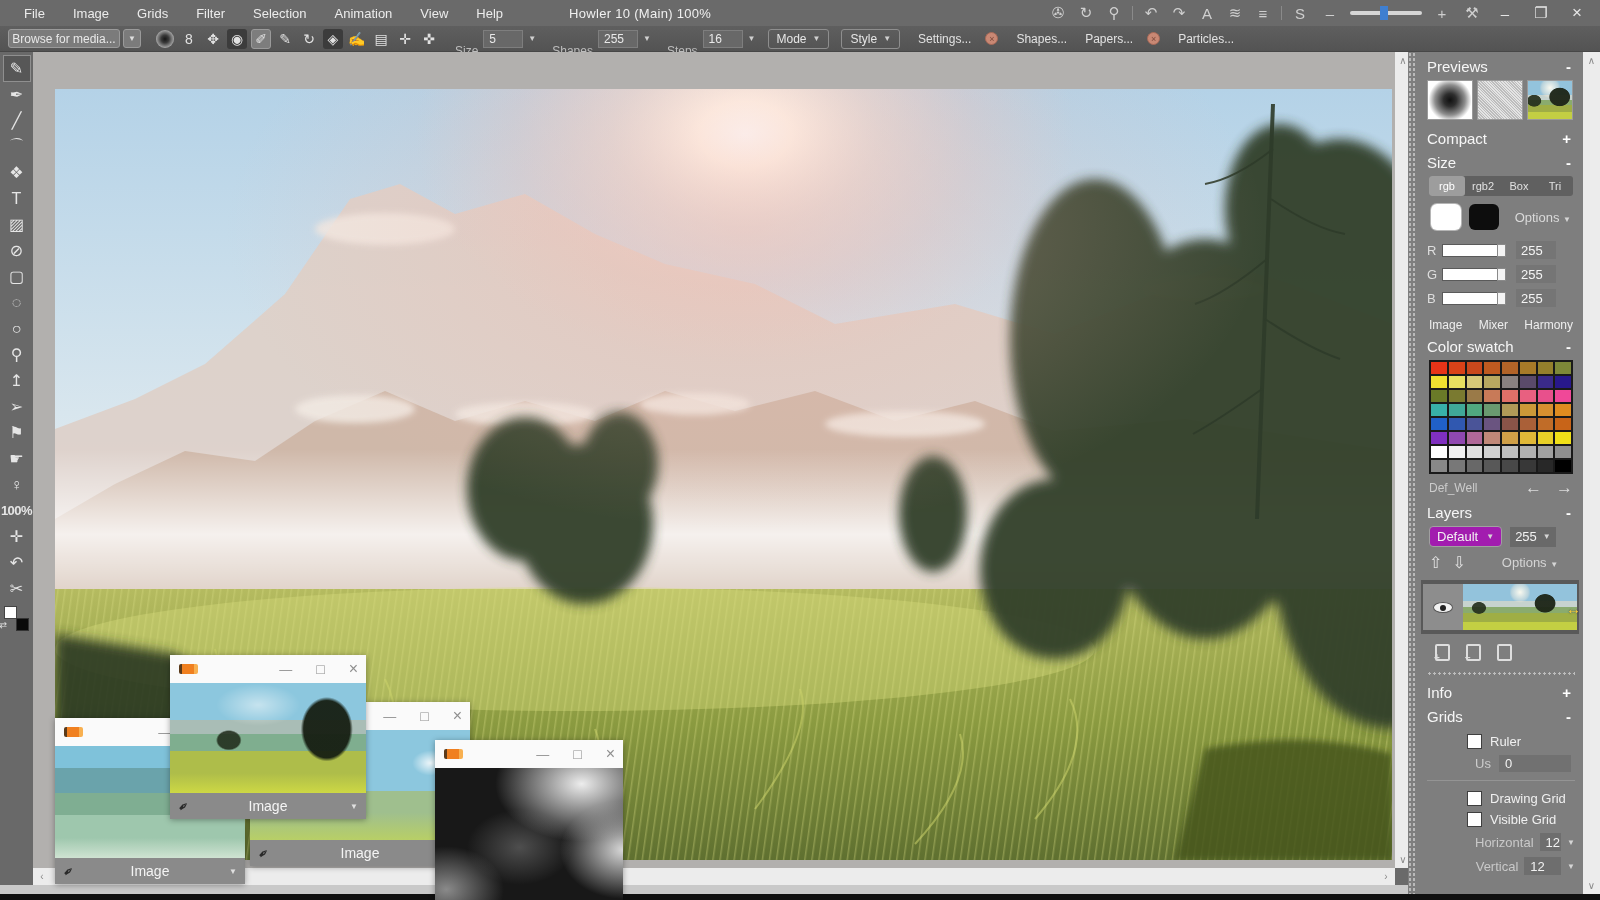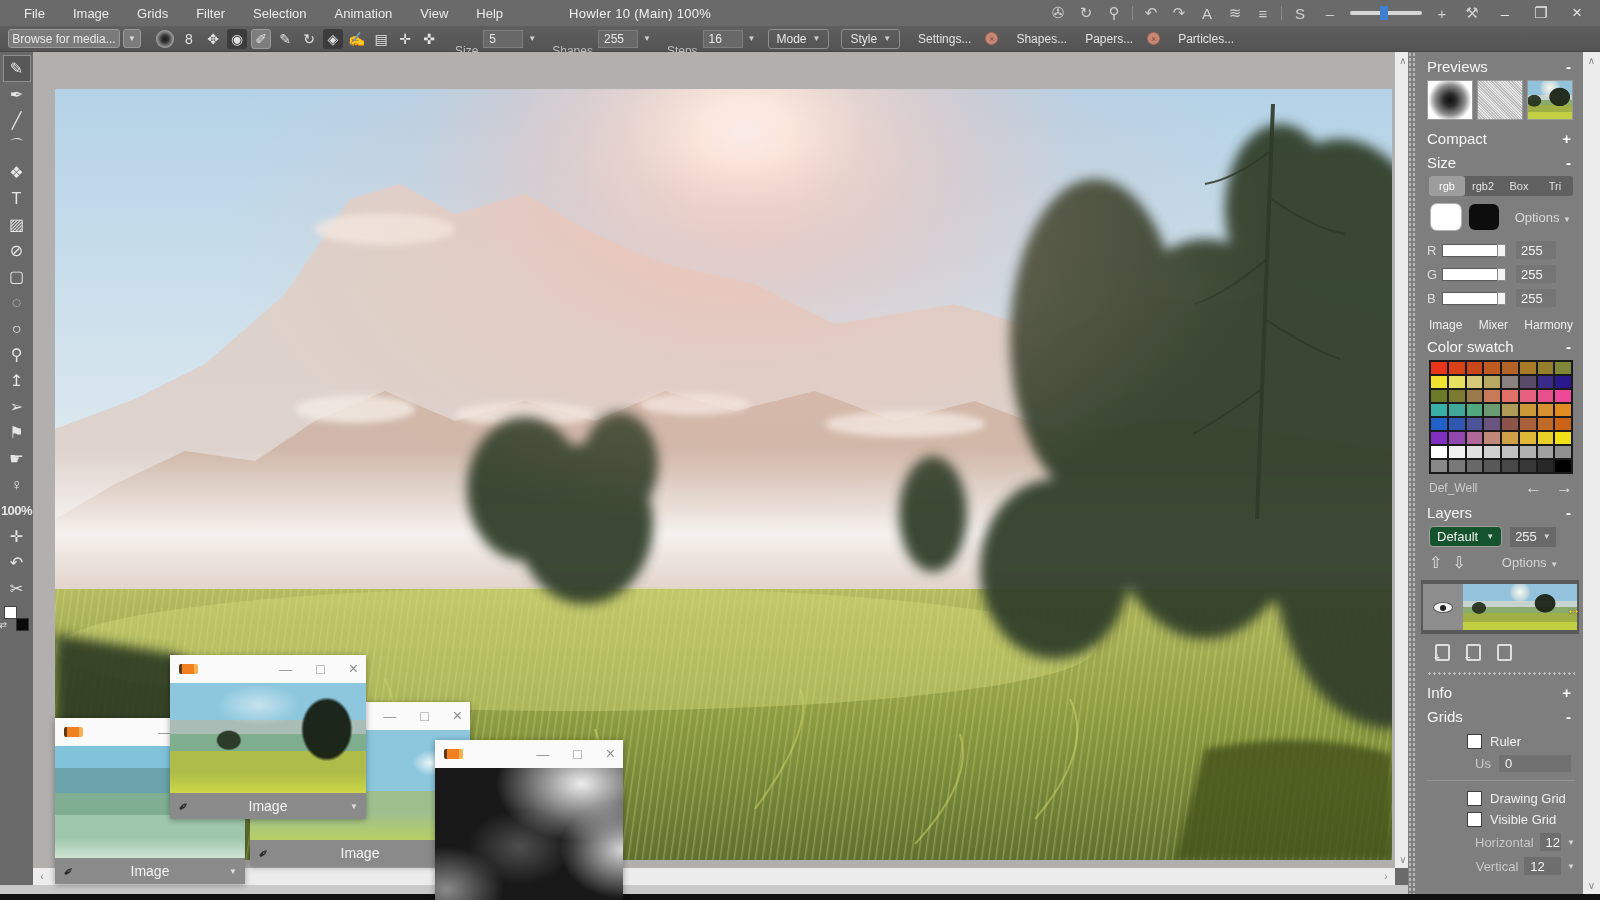--- a/index.html
+++ b/index.html
@@ -106,21 +106,21 @@
   .rgb-handle { position:absolute; right:-1px; top:-1px; width:9px; height:13px; background:#f4f4f4; border:1px solid #8a8a8a; }
   .rgb-val { width:40px; height:18px; background:#757575; color:#f4f4f4; font-size:13px; display:flex;
     align-items:center; padding-left:5px; margin-left:10px; }
   #color-links { display:flex; justify-content:space-between; padding:6px 2px 2px 2px; font-size:12px; color:#eeeeee; }
   #swatch-grid { display:grid; grid-template-columns:repeat(8,1fr); width:144px; margin:2px 0 4px 2px;
     border:1px solid #1a1a1a; }
   .sw { height:14px; border:0.5px solid #1a1a1a; }
   #defwell-row { display:flex; align-items:center; margin:4px 2px 2px 2px; color:#cccccc; font-size:12px; }
   #defwell-arrows { margin-left:auto; display:flex; gap:14px; font-size:17px; color:#dcdcdc; }
   #layers-controls { display:flex; align-items:center; margin:2px 0 6px 2px; }
-  #blend-dd { display:flex; align-items:center; gap:8px; background:#14532d; border:1px solid #a0a0a0;
+  #blend-dd { display:flex; align-items:center; gap:8px; background:#a21caf; border:1px solid #a0a0a0;
     border-radius:4px; height:21px; padding:0 7px; color:#f2f2f2; }
   #layer-opacity { display:flex; align-items:center; gap:6px; background:#696969; height:20px;
     padding:0 5px; margin-left:8px; color:#f2f2f2; }
   #layer-arrows { display:flex; align-items:center; margin:0 0 8px 2px; gap:10px; color:#e2e2e2; font-size:16px; }
   #layer-options { margin-left:26px; color:#d5d5d5; font-size:13px; }
   #layer-strip { display:flex; height:54px; background:#595959; align-items:center; margin:0 -4px 10px -6px; padding:0 2px; }
   #layer-eye { width:40px; height:46px; background:#8d8d8d; display:flex; align-items:center; justify-content:center; }
   .eye { width:20px; height:11px; background:#f2f2f2; border-radius:50%; border:1px solid #555; position:relative; }
   .eye::after { content:""; position:absolute; left:6px; top:2px; width:6px; height:6px; border-radius:50%; background:#222; }
   #layer-thumb { flex:1; height:46px; position:relative; }

